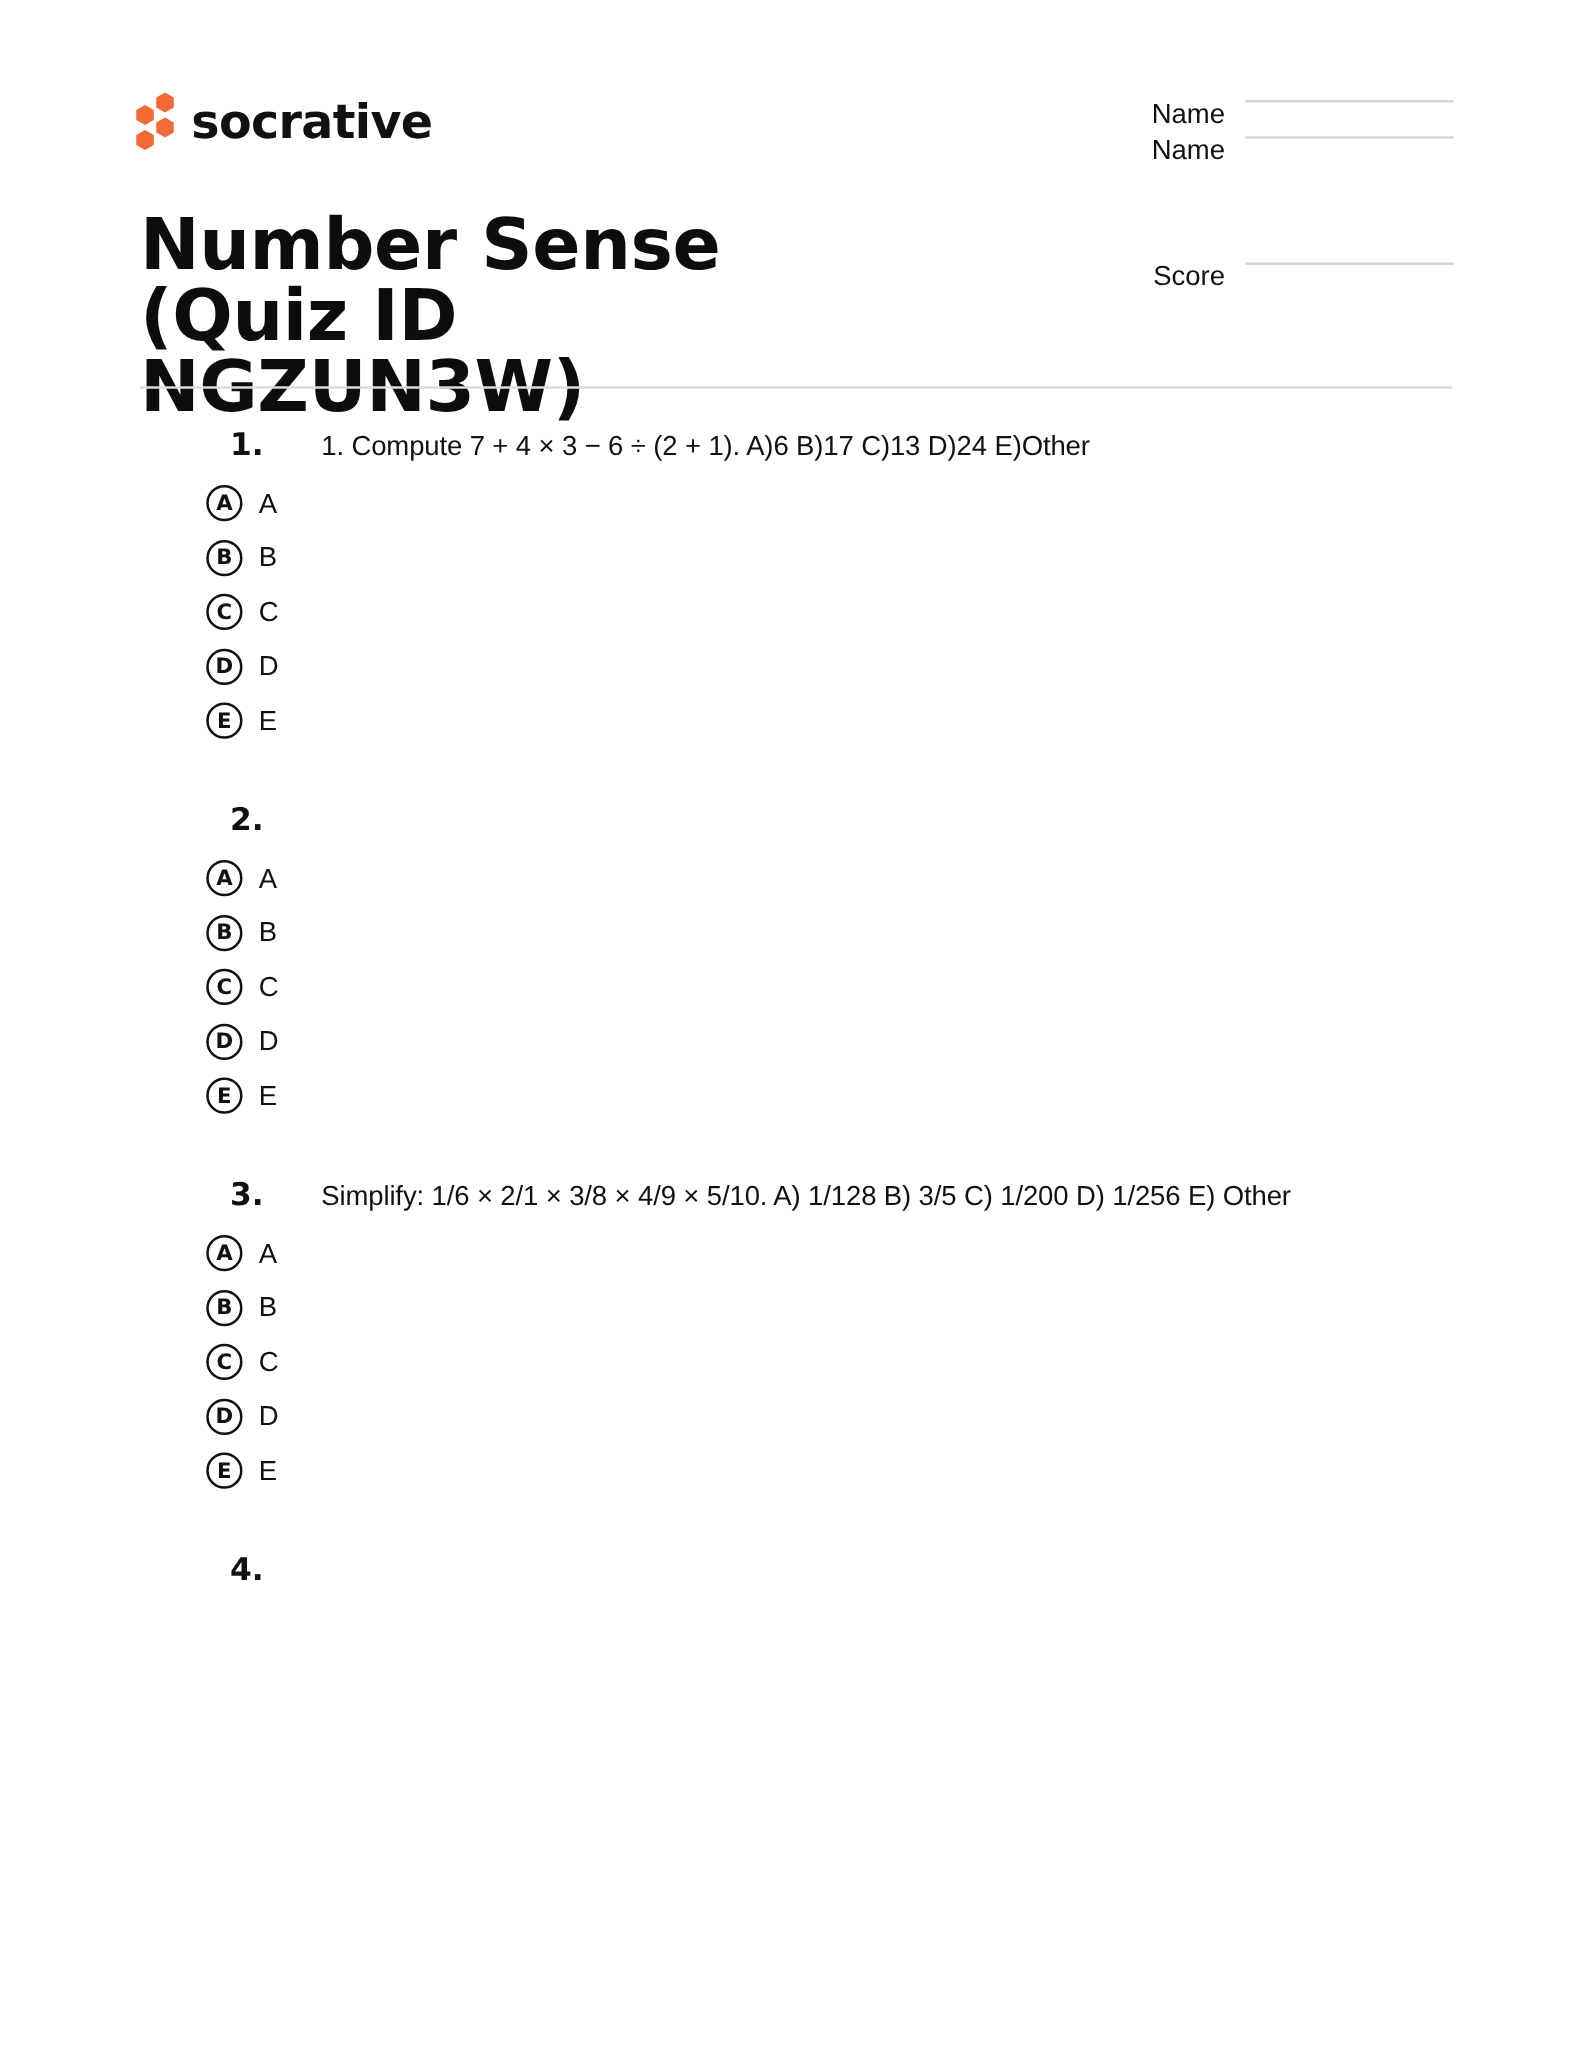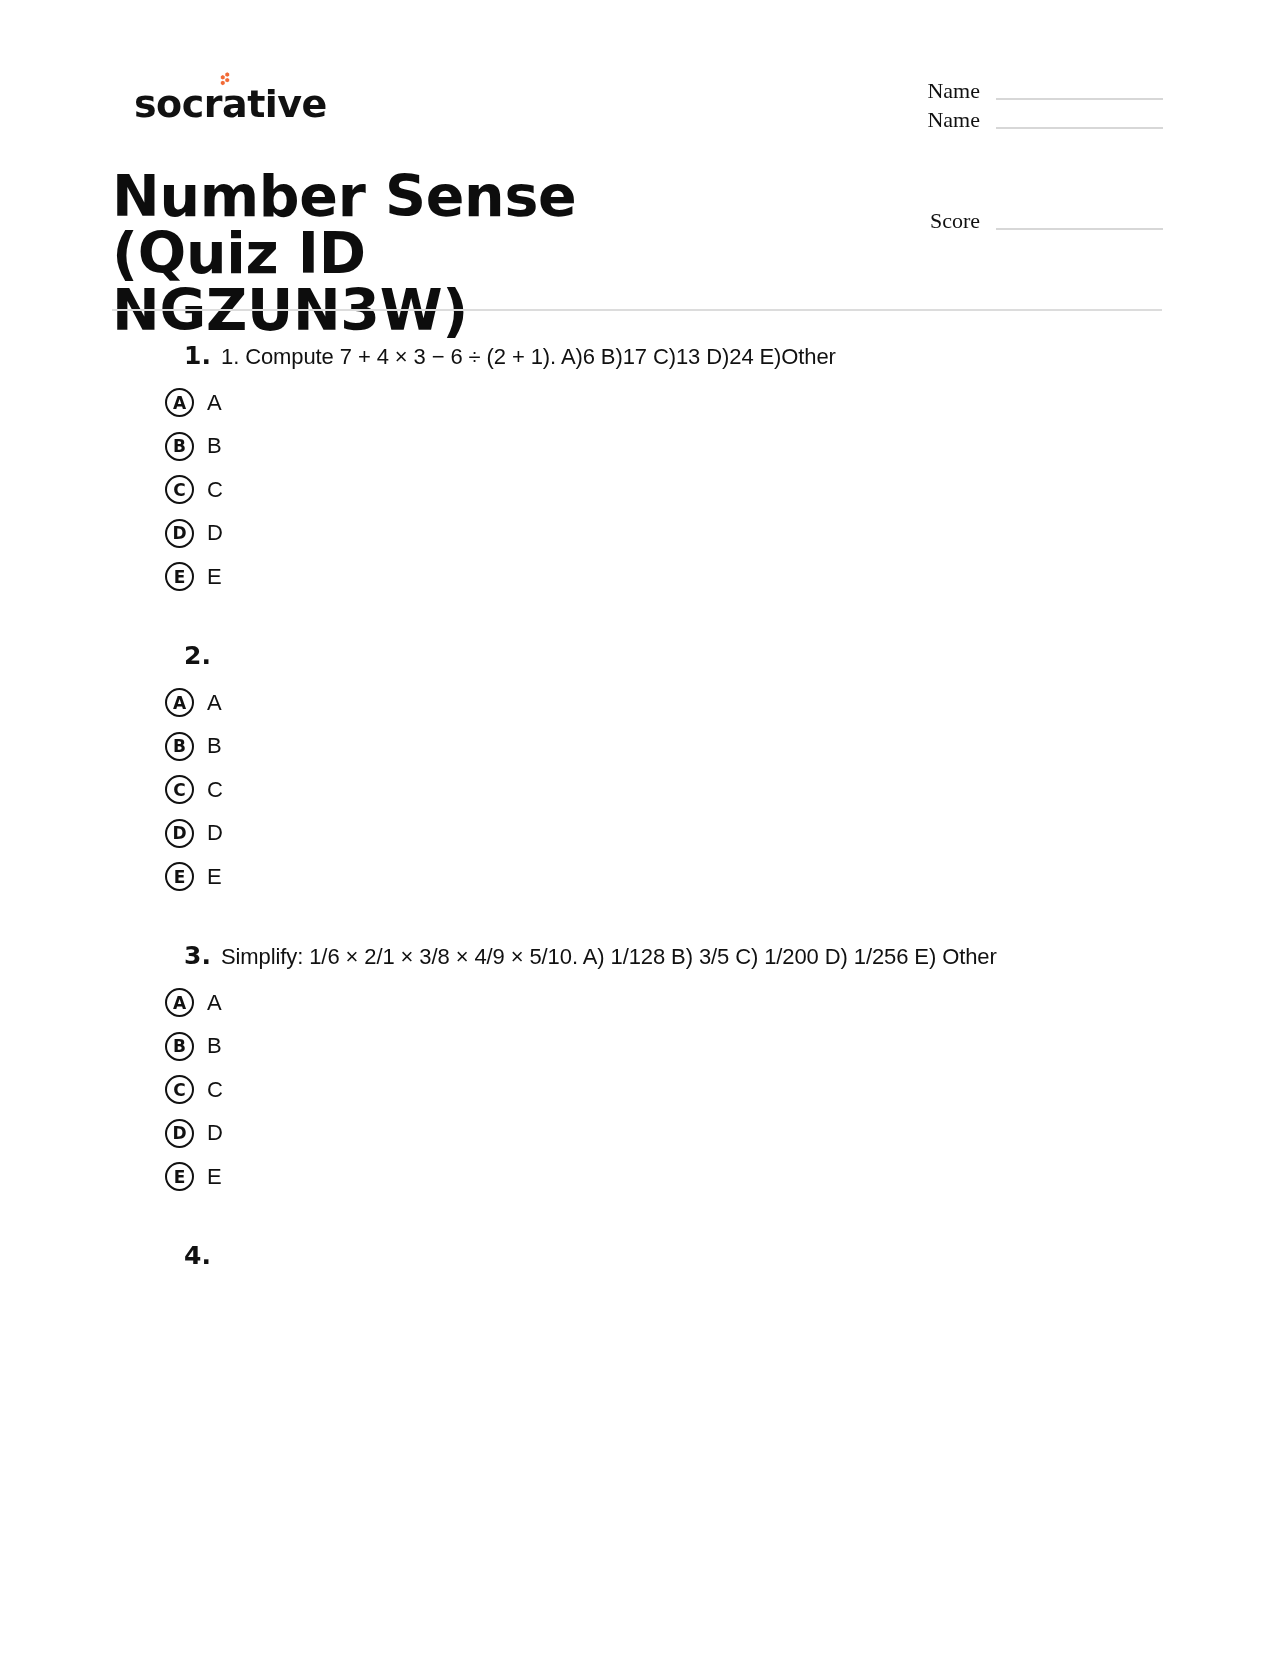--- a/index.html
+++ b/index.html
@@ -1,45 +1,45 @@
 <!DOCTYPE html>
 <html><head>
 <meta charset="utf-8">
 <style>
   html, body { margin: 0; padding: 0; background: #ffffff; }
   body {
     width: 1275px; height: 1653px; position: relative; overflow: hidden;
     font-family: "Liberation Sans", sans-serif; color: #111111;
   }
-  .logo { position: absolute; left: 124px; top: 72px; height: 52px; display: flex; align-items: center; flex-direction: column; }
+  .logo { position: absolute; left: 105px; top: 72px; height: 52px; display: flex; align-items: center; }
   .logo svg { display: block; }
   .brand {
     margin-left: 10px; font-family: "DejaVu Sans", sans-serif; font-weight: bold;
     font-size: 38px; letter-spacing: -0.5px; color: #111; line-height: 1;
     position: relative; top: -1px;
   }
   .title {
     position: absolute; left: 112px; top: 168px; width: 620px;
     font-family: "DejaVu Sans", sans-serif; font-weight: bold; font-size: 57px;
     line-height: 57px; color: #0d0d0d; letter-spacing: -0.3px;
   }
-  .field { position: absolute; display: flex; align-items: flex-end; font-family: Liberation Serif, serif; }
+  .field { position: absolute; display: flex; align-items: flex-start; }
   .field .lbl {
     width: 120px; text-align: right; font-size: 22px; color: #111; line-height: 1;
   }
   .field .line { width: 167px; height: 0; border-bottom: 2px solid #d7d7d7; margin-left: 16px; margin-bottom: 2px; }
   .divider { position: absolute; left: 112px; top: 309px; width: 1050px; height: 0; border-top: 2px solid #dcdcdc; }
 
   .question { position: absolute; left: 165px; width: 1000px; }
   .q-head { display: flex; align-items: baseline; height: 34px; }
   .q-num {
     width: 46px; text-align: right; font-weight: bold; font-size: 25px;
     font-family: "DejaVu Sans", sans-serif; color: #111; padding-right: 10px;
   }
-  .q-text { font-size: 22px; color: #111; white-space: nowrap; letter-spacing: -0.1px; }
+  .q-text { font-size: 22px; color: #111; white-space: nowrap; letter-spacing: -0.1px; margin-left: 36px; }
   .options { margin-top: 6px; }
   .opt { display: flex; align-items: center; height: 43.5px; }
   .bubble {
     width: 29px; height: 29px; border: 2px solid #111; border-radius: 50%;
     display: flex; align-items: center; justify-content: center;
     font-family: "DejaVu Sans", sans-serif; font-weight: bold; font-size: 17px;
     box-sizing: border-box; color: #111; flex: none;
   }
   .opt-label { margin-left: 13px; font-size: 22px; color: #111; }
 </style>

